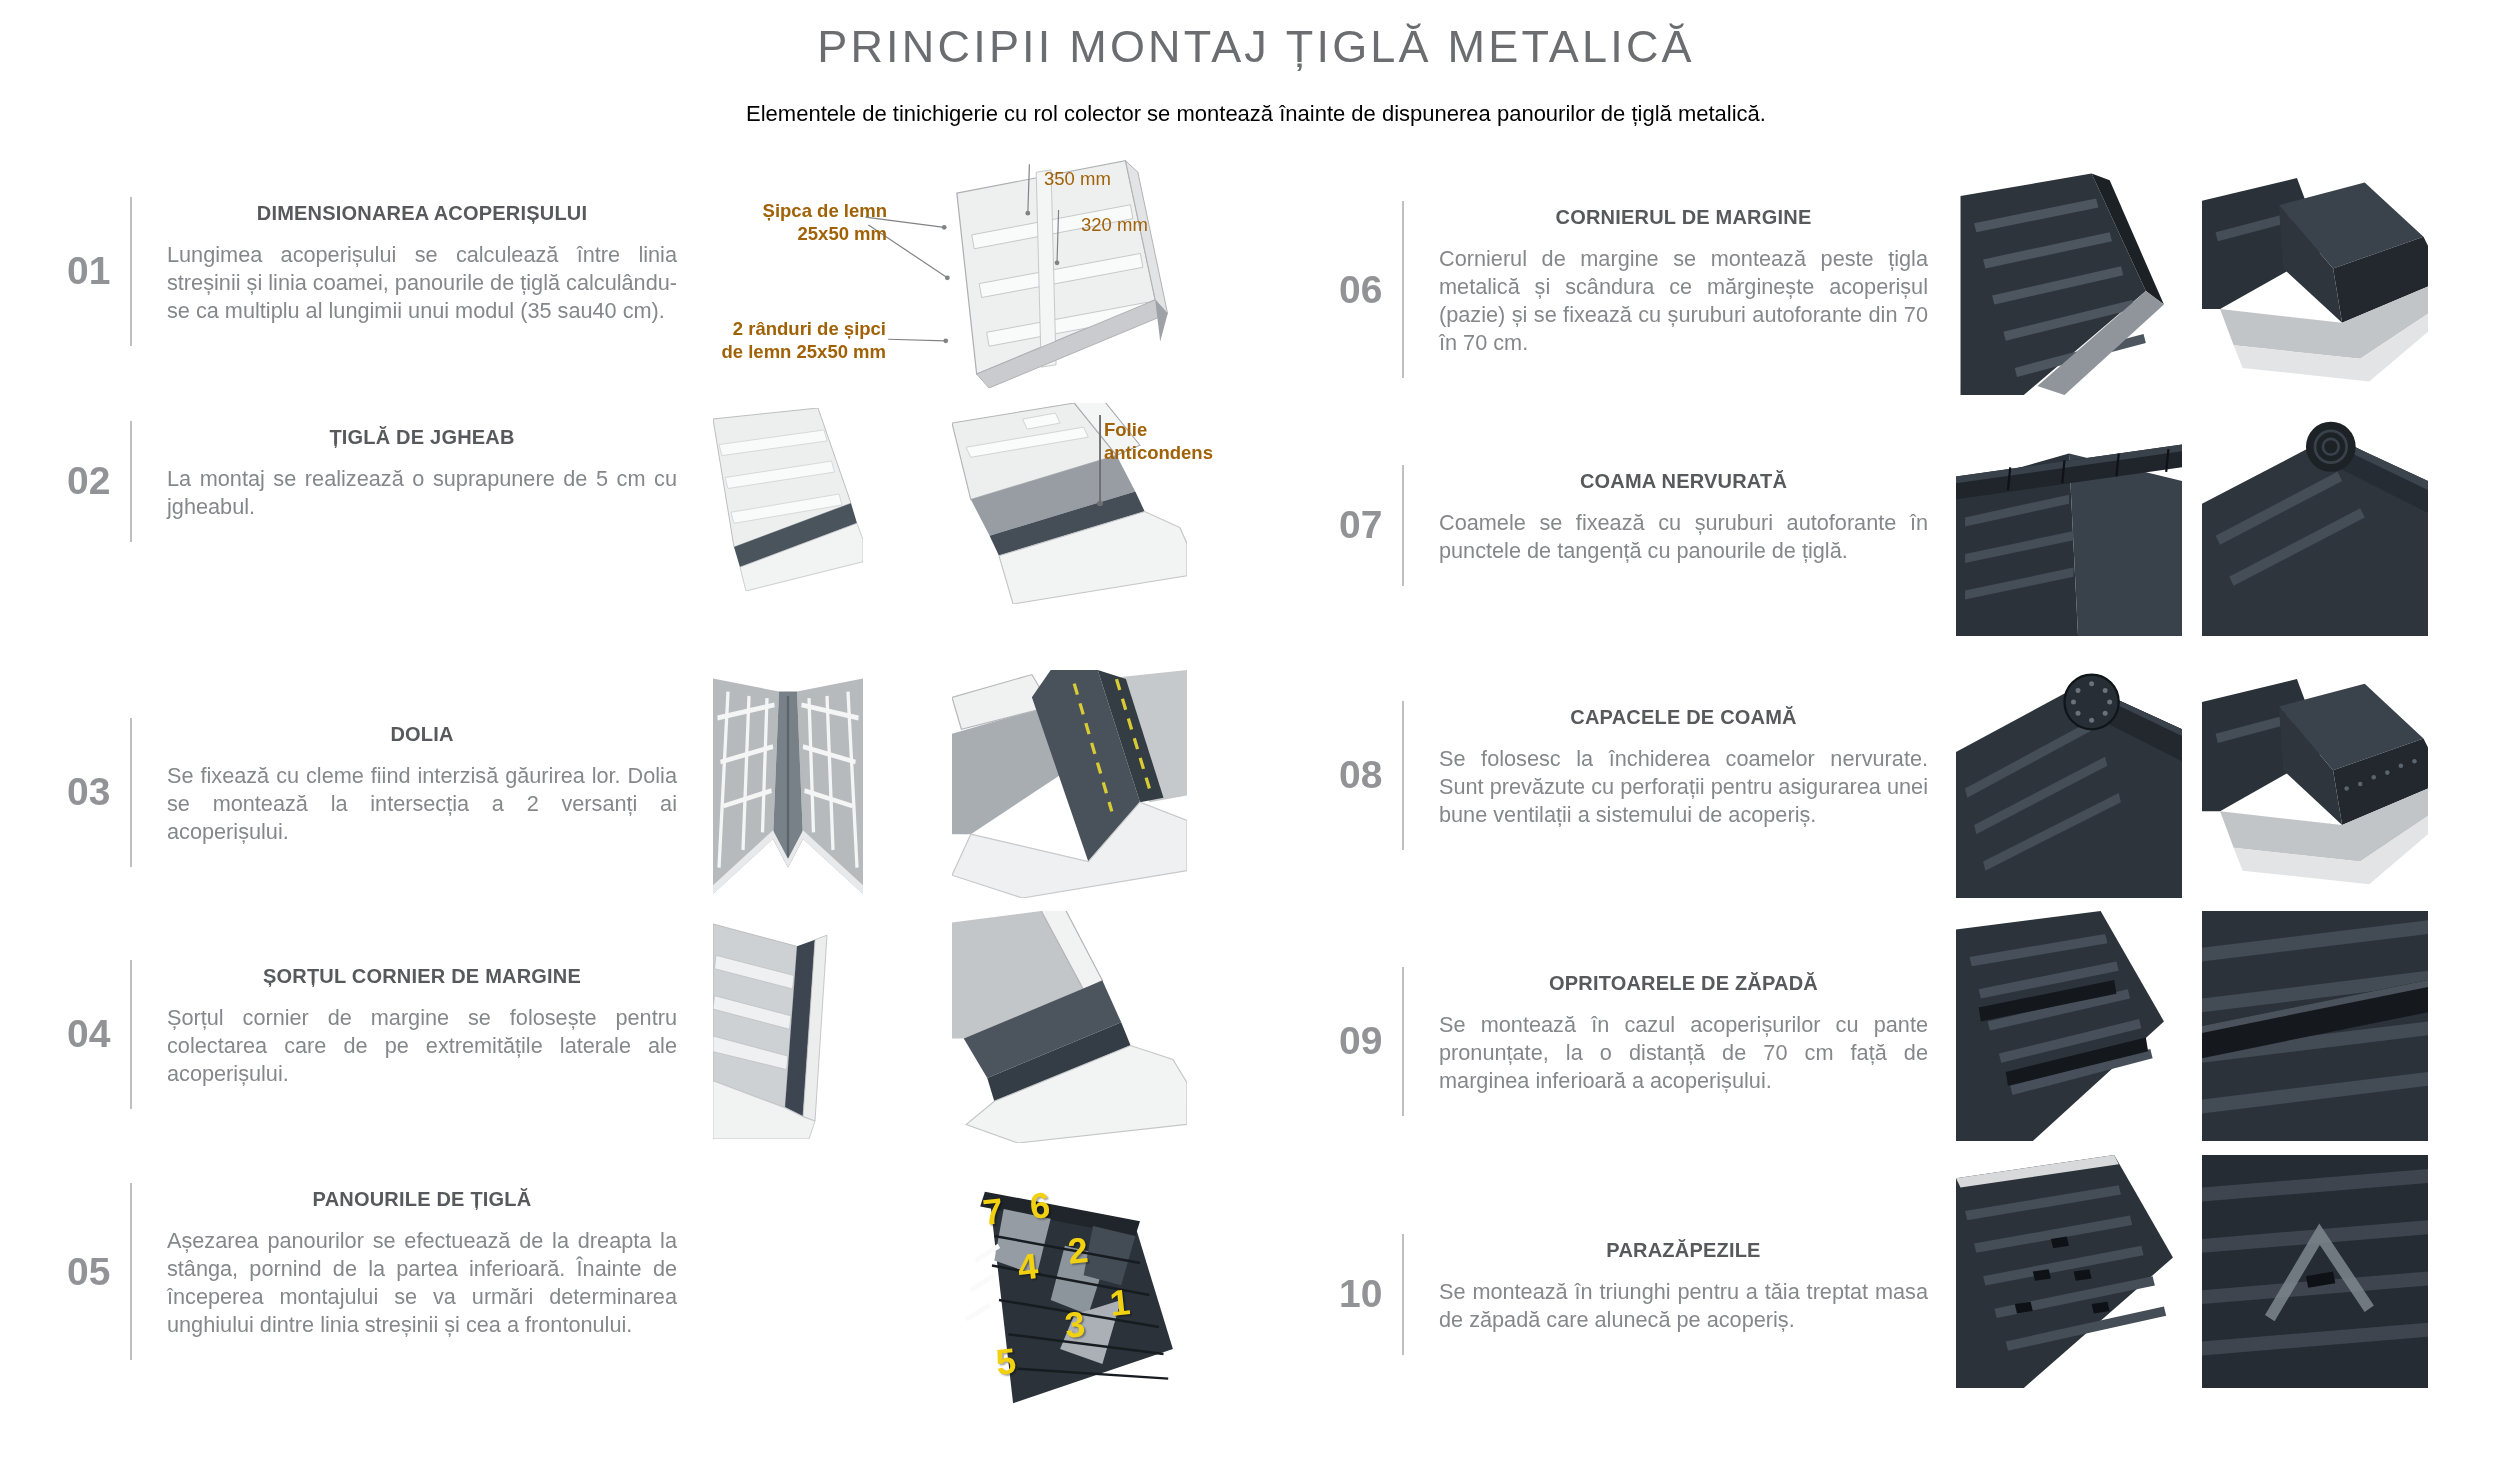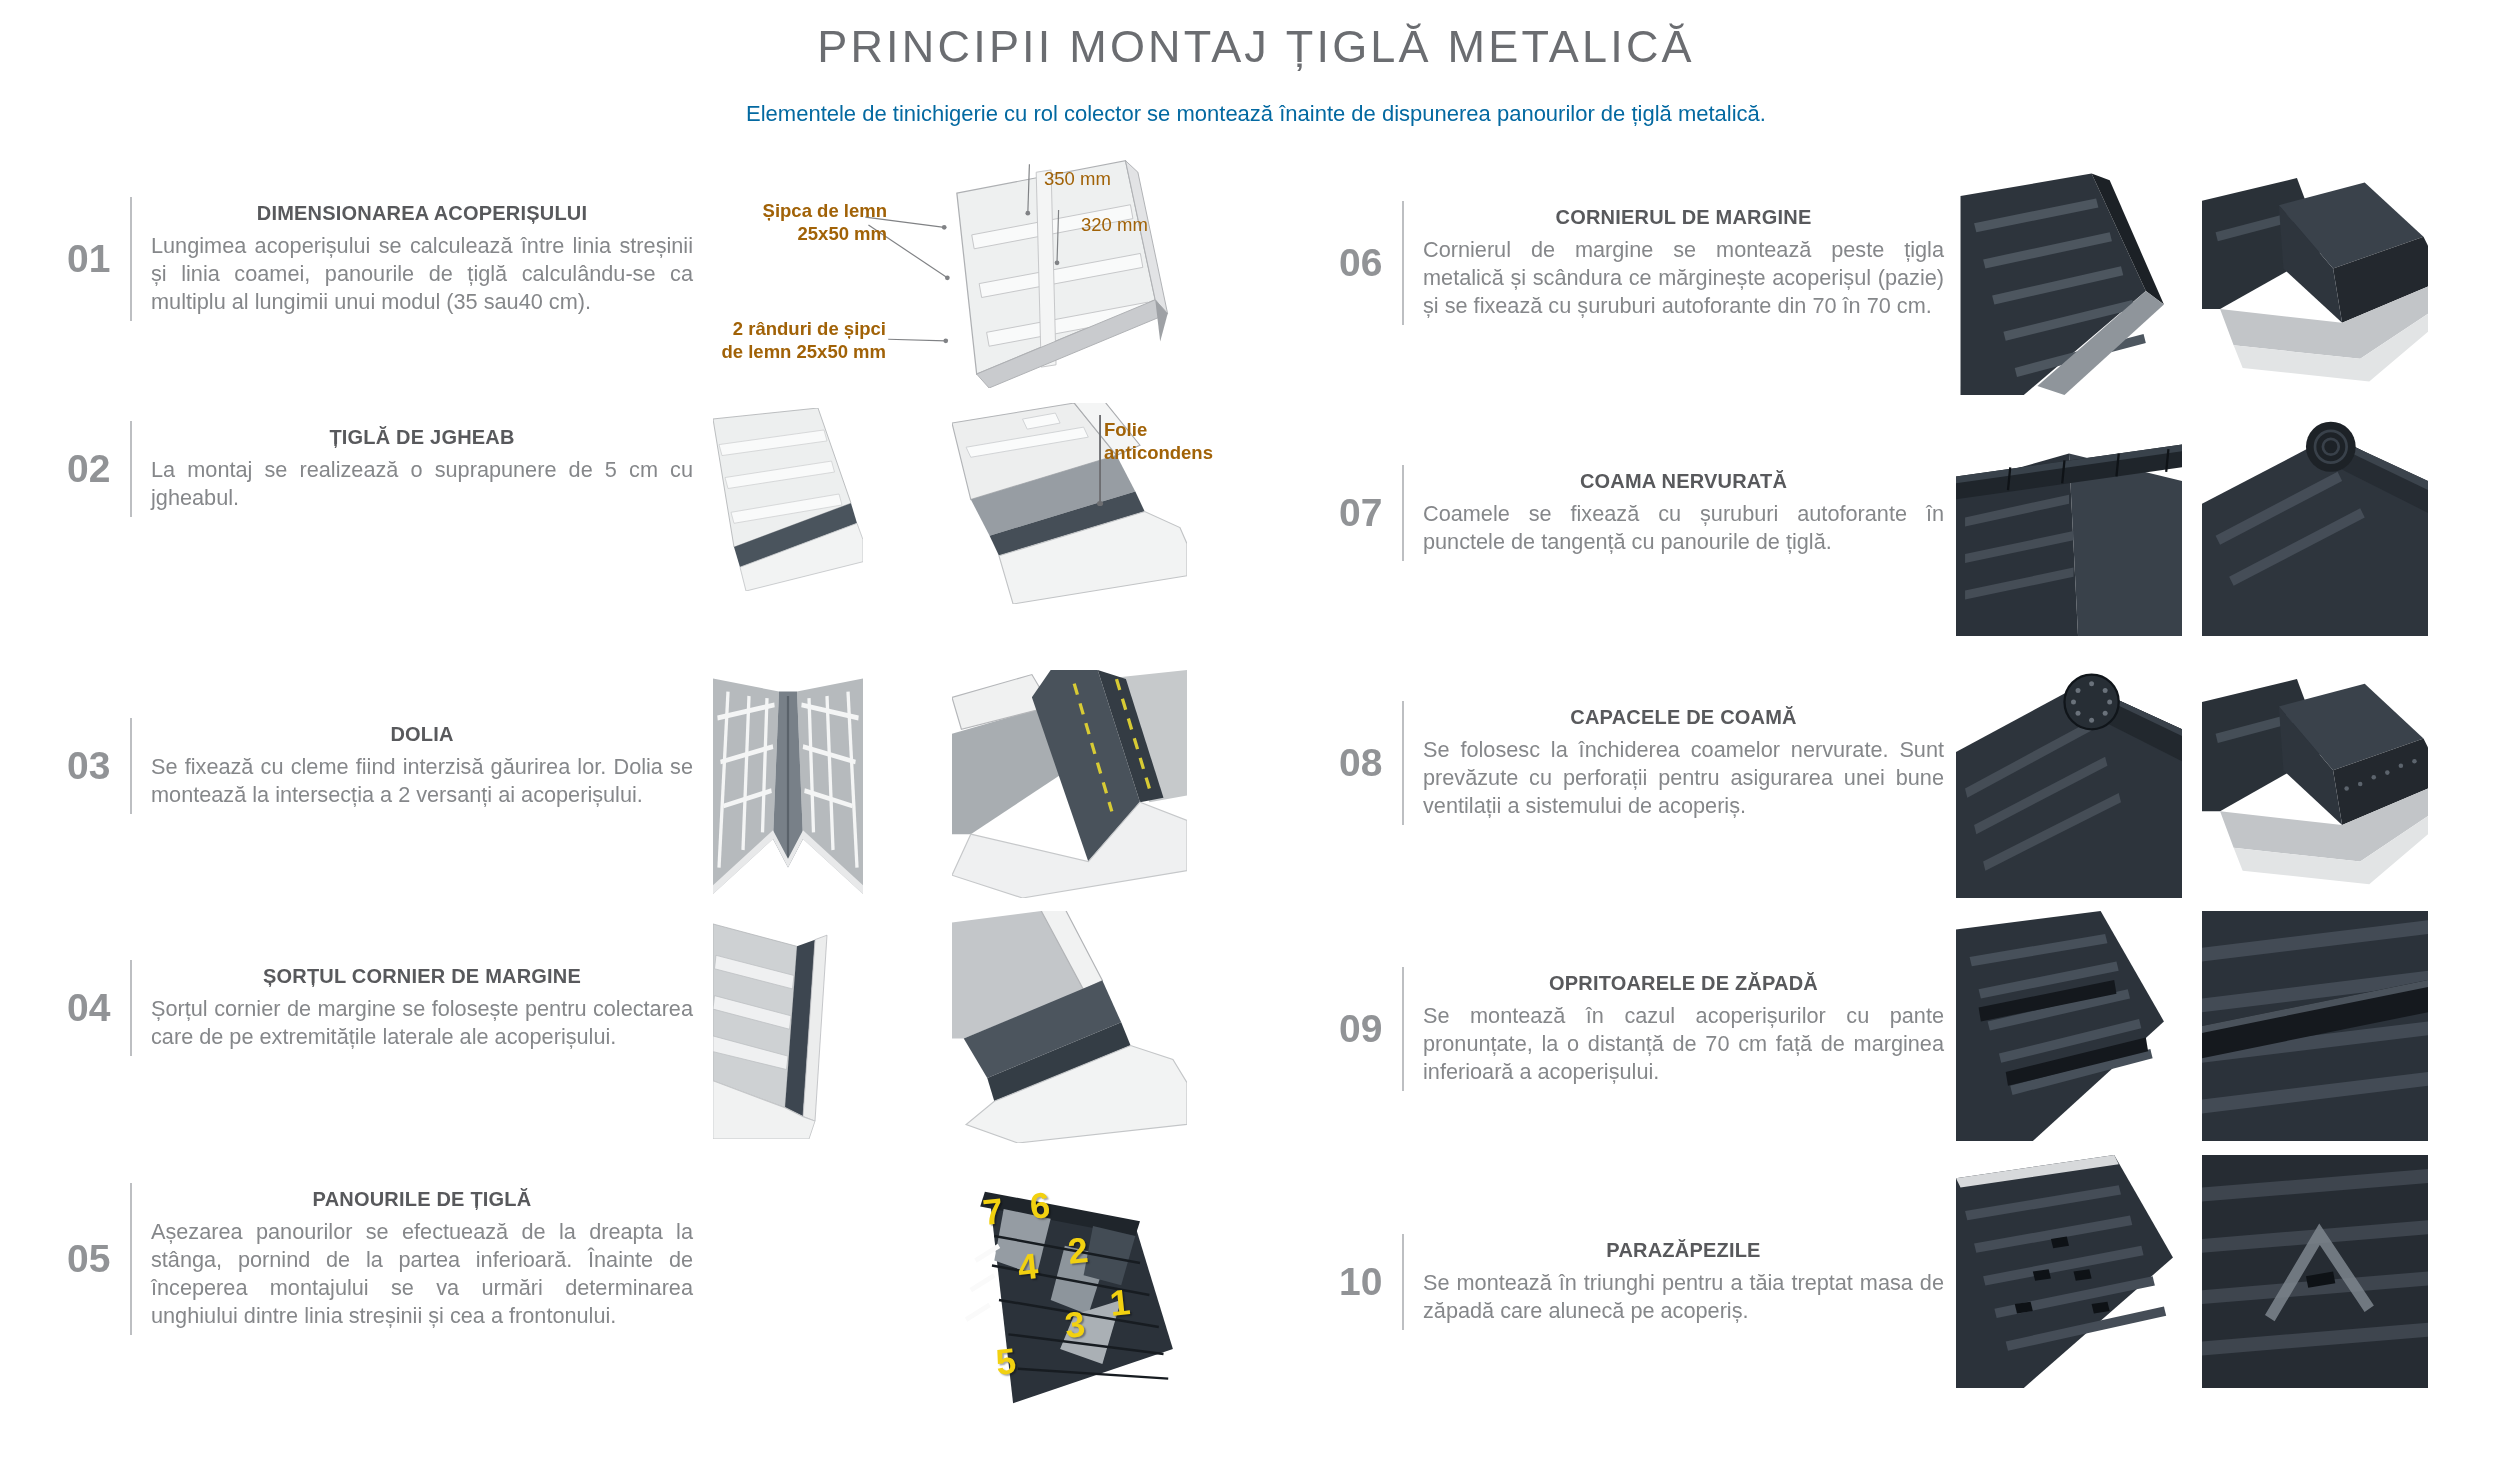--- a/index.html
+++ b/index.html
@@ -2,29 +2,29 @@
 <html style="font-size:12.6px"><head>
 <meta charset="utf-8">
 <style>
   html,body { margin:0; padding:0; background:#ffffff; }
   body { font-family:"Liberation Sans", sans-serif; }
   .page { position:relative; width:2512px; height:1482px; background:#ffffff; overflow:hidden; }
 
   .title { position:absolute; top:20.5px; left:0; width:100%; text-align:center;
            font-size:45px; font-weight:400; letter-spacing:3.2px; color:#6b6d71; }
   .subtitle { position:absolute; top:101px; left:0; width:100%; text-align:center;
-              font-size:22px; color:#0369a1; }
+              font-size:22px; color:#000000; }
 
   .section { position:absolute; display:flex; align-items:center; }
   .sec-left  { left:67px;  width:626px; }
   .sec-right { left:1339px; width:605px; }
   .num { flex:0 0 63px; font-size:39px; font-weight:bold; color:#919396; }
   .txt { flex:1; border-left:2.4px solid #bdbfc2; padding:4.7px 0 4.7px 19px; }
   .txt h3 { margin:0 0 7px 0; font-size:20px; color:#58595c; letter-spacing:0.2px;text-align:center; }
-  .txt p  { margin:0; font-size:21.7px; line-height:1.3; color:#85878a; text-align:justify; }
+  .txt p  { margin:16px; font-size:21.7px; line-height:1.3; color:#85878a; text-align:justify; }
 
   #s01{top:197px} #s02{top:421px} #s03{top:718px} #s04{top:960px} #s05{top:1183px}
   #s06{top:201px} #s07{top:465px} #s08{top:701px} #s09{top:967px} #s10{top:1234px}
 
   .img { position:absolute; }
   .img svg { display:block; width:100%; height:100%; }
 
   .dlabel { position:absolute; font-size:18.5px; color:#a16207; line-height:1.25; }
   .dlabel.r { text-align:right; }
   .dlabel span { display:block;font-weight:bold; }

